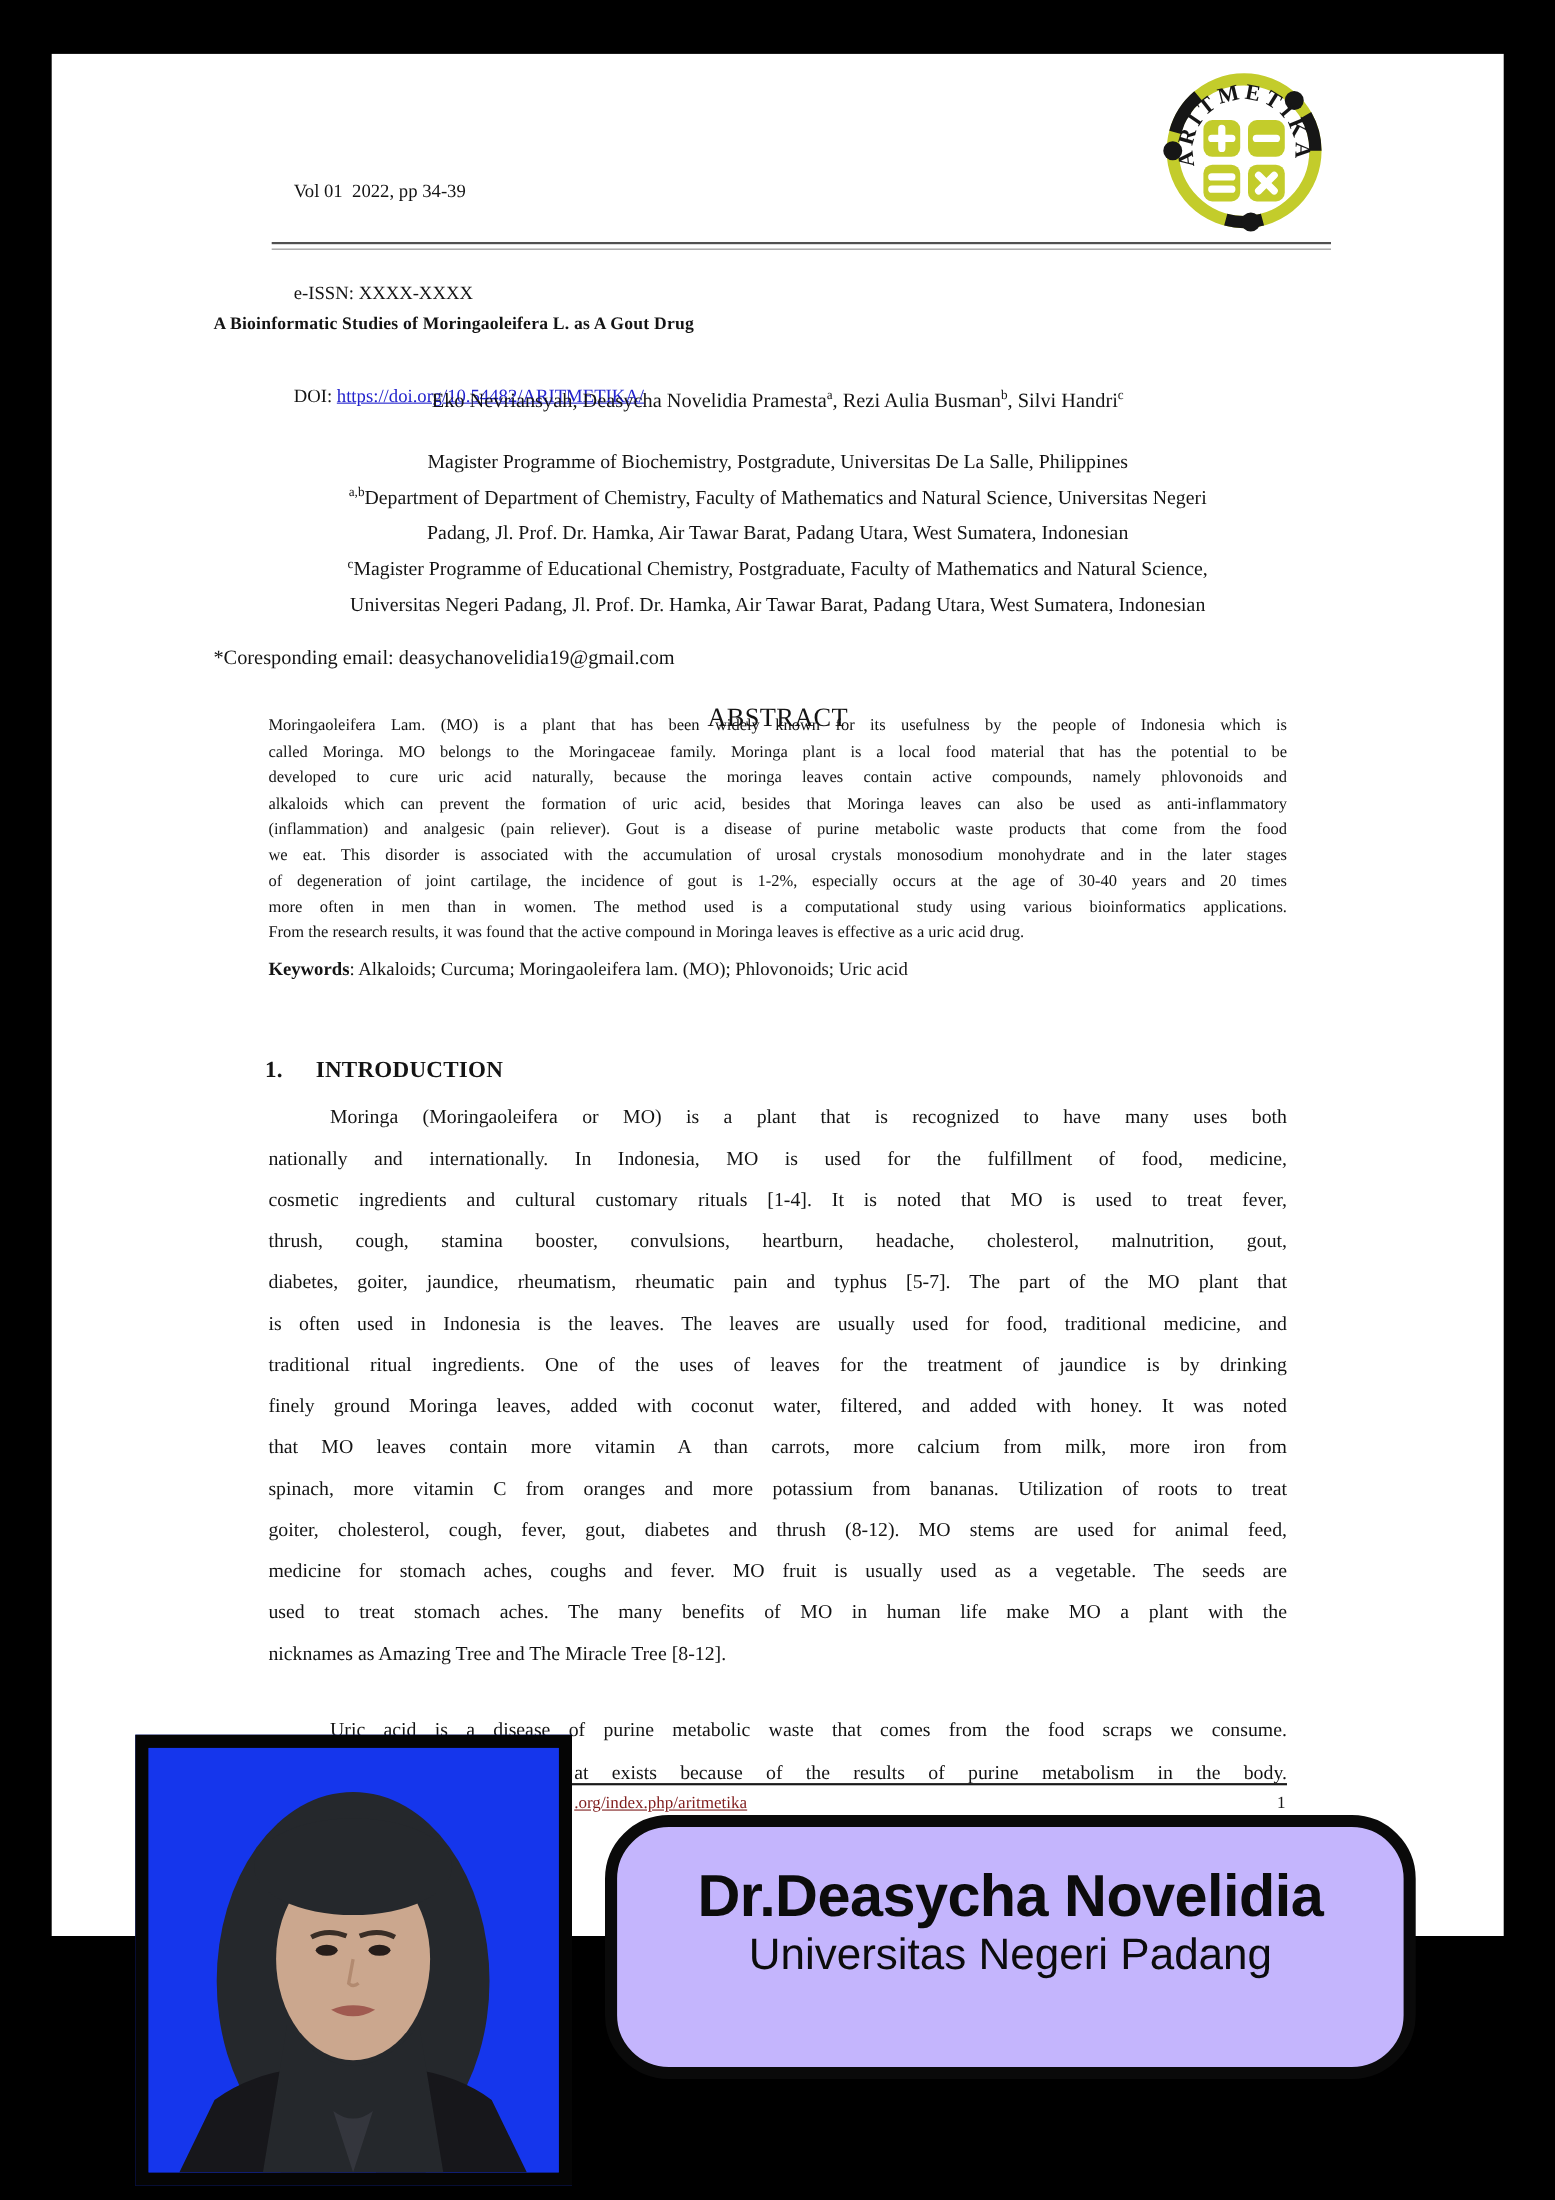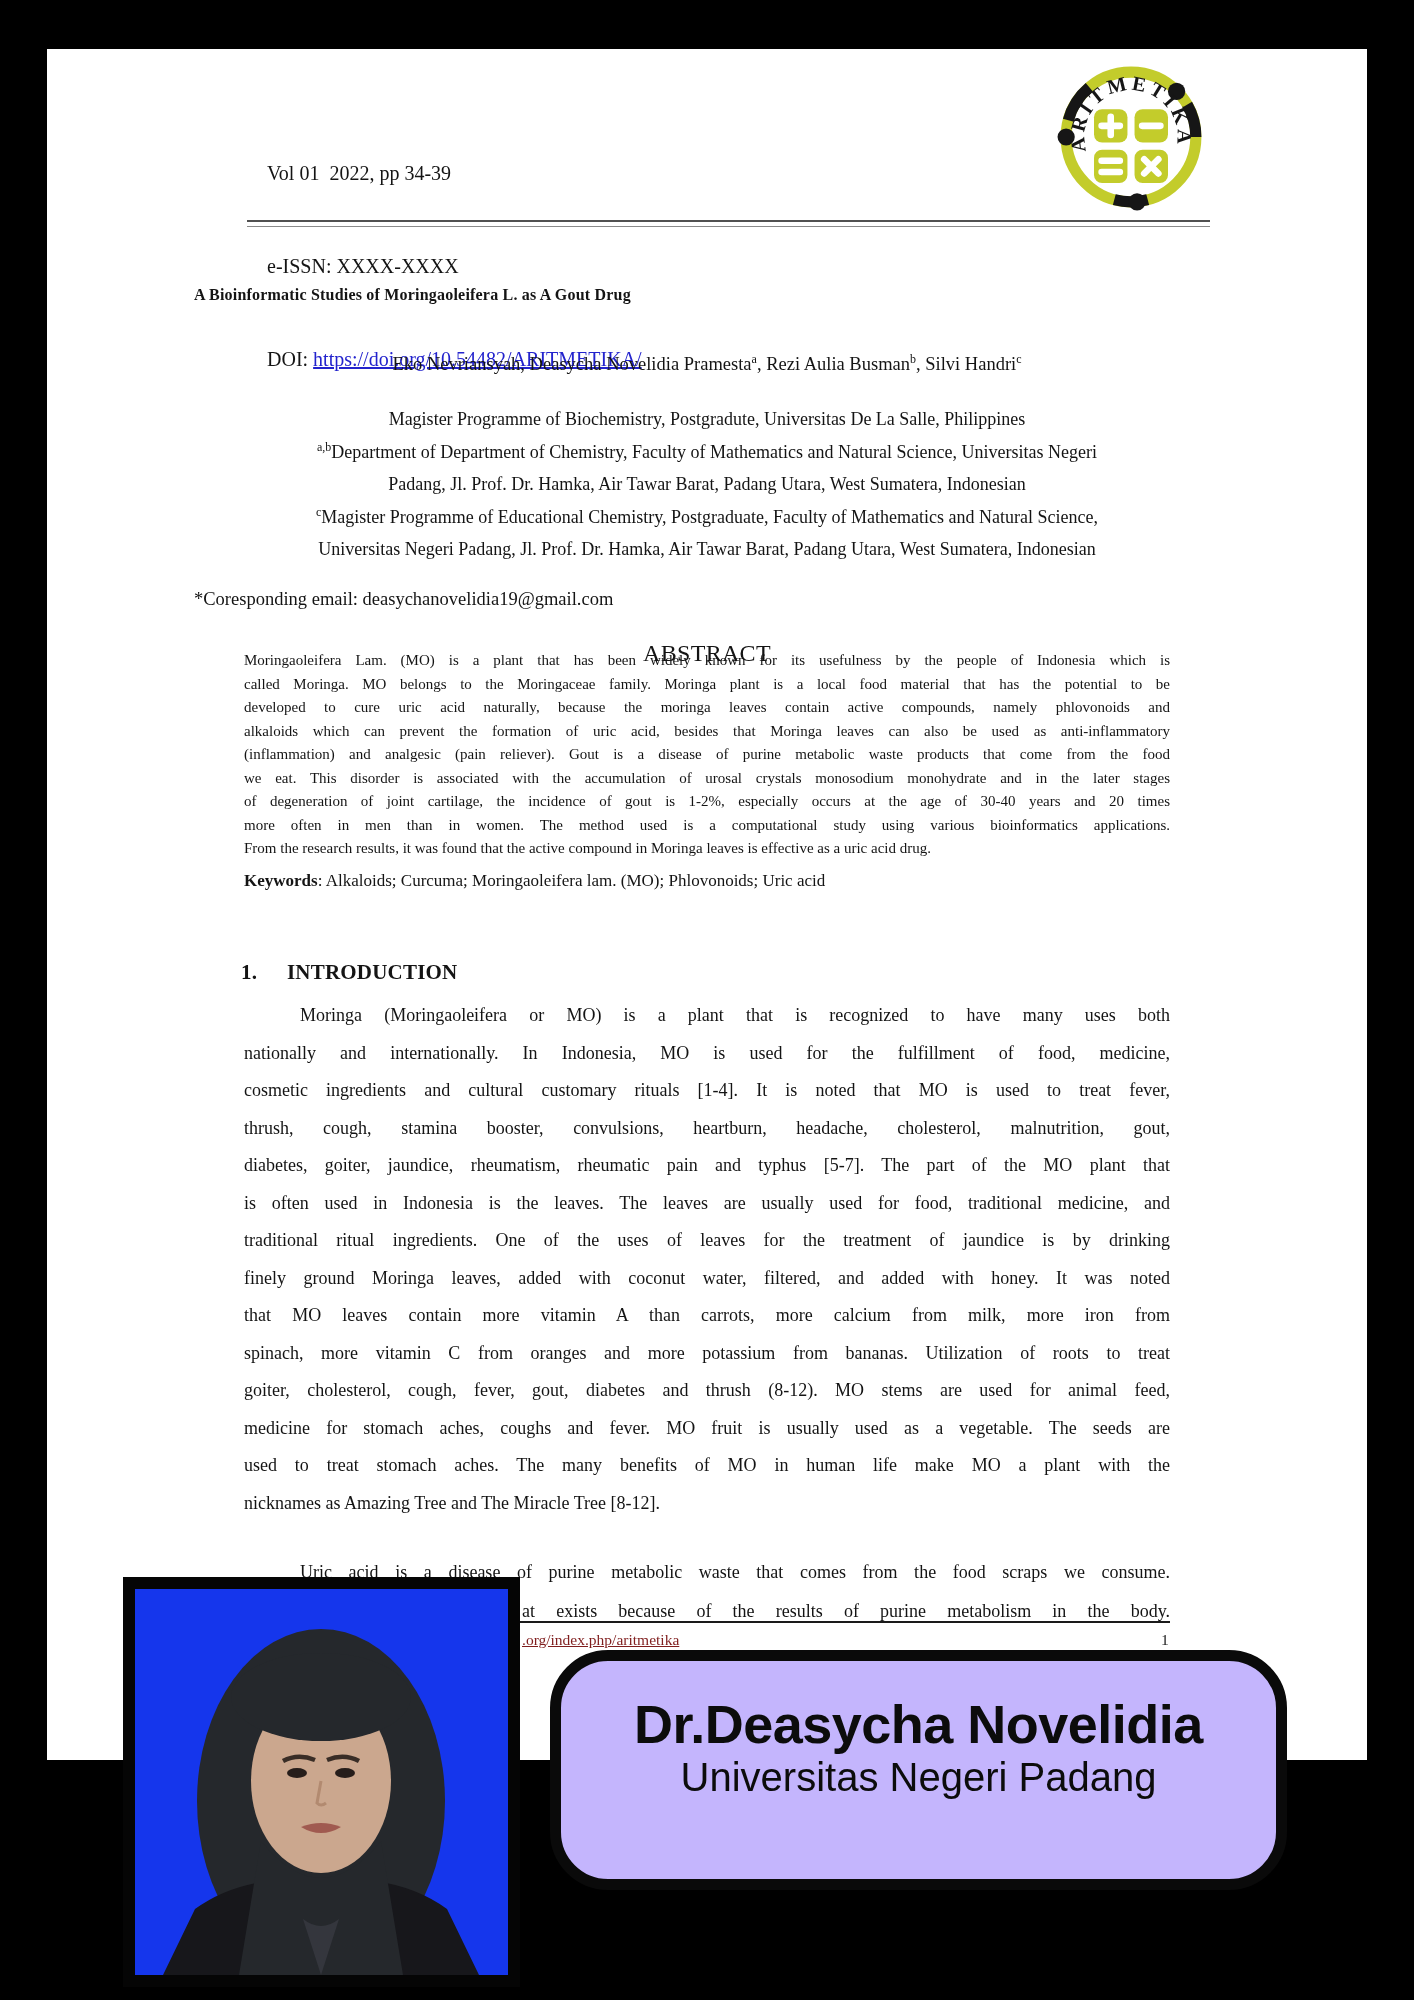--- a/index.html
+++ b/index.html
@@ -8,21 +8,21 @@
     font-family:"Liberation Serif","DejaVu Serif",serif;color:#141414;
     overflow:hidden;
   }
   .page{
     position:absolute;left:47px;top:49px;width:1320px;height:1711px;
     background:#ffffff;z-index:1;
   }
   .abs{position:absolute;}
 
   
-  .hdr{left:220px;top:47px;font-size:20px;line-height:31px;white-space:pre;}
+  .hdr{left:220px;top:47px;font-size:17px;line-height:31px;white-space:pre;}
   .hdr a{color:#2323cd;text-decoration:underline;text-align:right;}
   .rule-double{left:200px;top:171px;width:963px;height:4px;
     border-top:2.5px solid #515151;border-bottom:1.5px solid #8a8a8a;}
 
   
   .logo-box{left:1008px;top:12px;width:152px;height:152px;}
 
   
   .title{left:147px;top:237px;width:1026px;text-align:left;
     font-size:16px;font-weight:bold;letter-spacing:.2px;}

